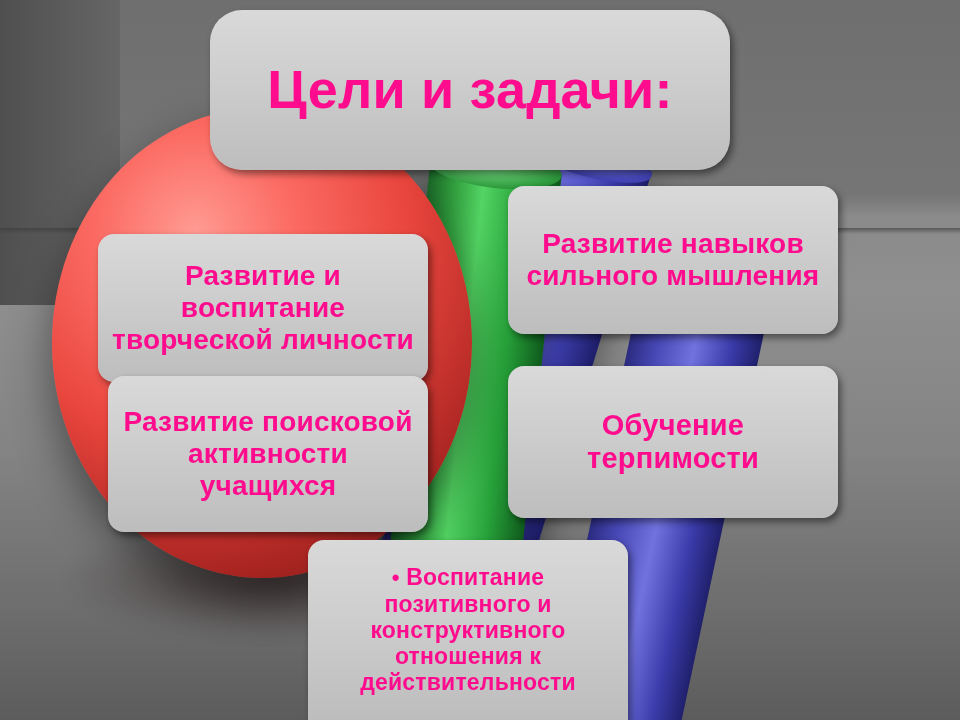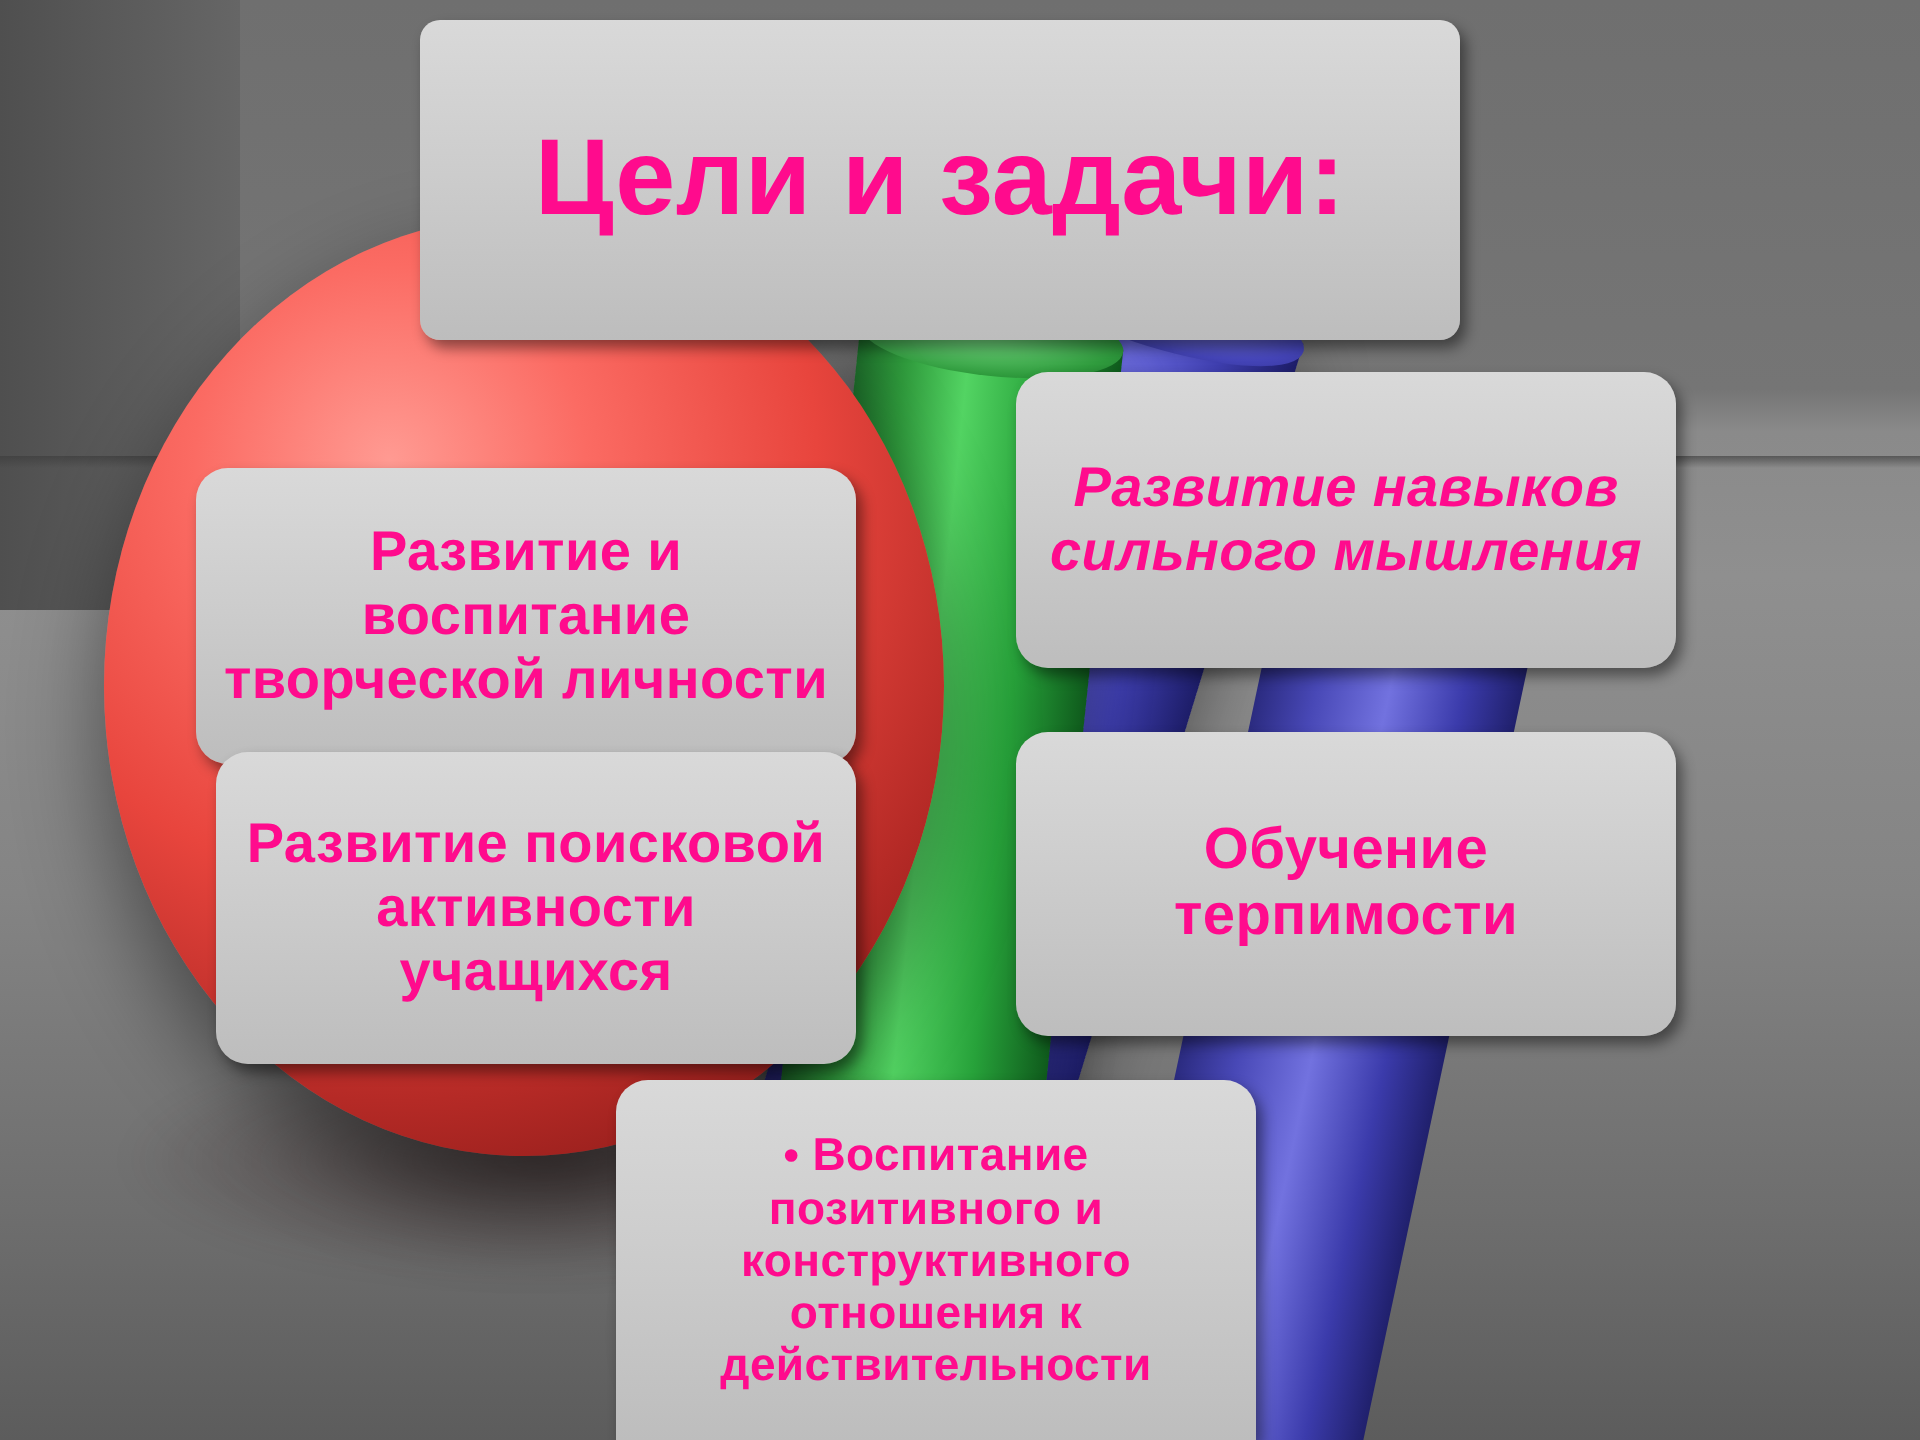--- a/index.html
+++ b/index.html
@@ -140,25 +140,25 @@
     color: #ff0b8d;
     font-weight: bold;
     line-height: 1.14;
     letter-spacing: .2px;
     padding: 6px 10px;
   }
 
   #title-box {
     left: 210px; top: 10px;
     width: 520px; height: 160px;
-    border-radius: 10px;
+    border-radius: 32px;
     font-size: 54px;
   }
   #box-1 { left: 98px;  top: 186px; width: 330px; height: 148px; font-size: 28px; margin-top: 48px; }
-  #box-2 { left: 508px; top: 186px; width: 330px; height: 148px; font-size: 28px; font-style: italic; }
+  #box-2 { left: 508px; top: 186px; width: 330px; height: 148px; font-size: 28px; }
   #box-3 { left: 108px; top: 376px; width: 320px; height: 156px; font-size: 28px; }
   #box-4 { left: 508px; top: 366px; width: 330px; height: 152px; font-size: 29px; }
   #box-5 { left: 308px; top: 540px; width: 320px; height: 180px; font-size: 23px; border-radius: 16px 16px 0 0; }
 
   .bullet-text { display: block; }
   .bullet-text .bullet-dot { font-size: 22px; }
 </style>
 </head>
 <body>
 

